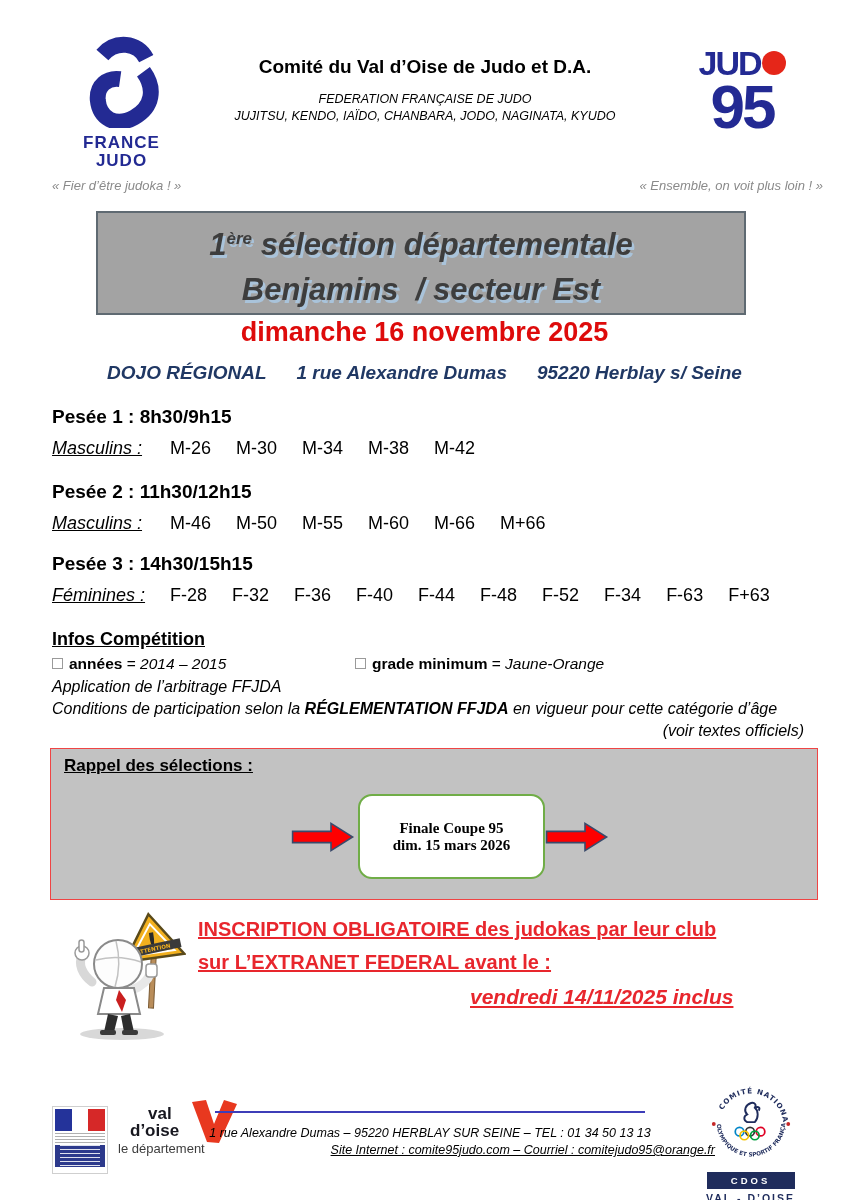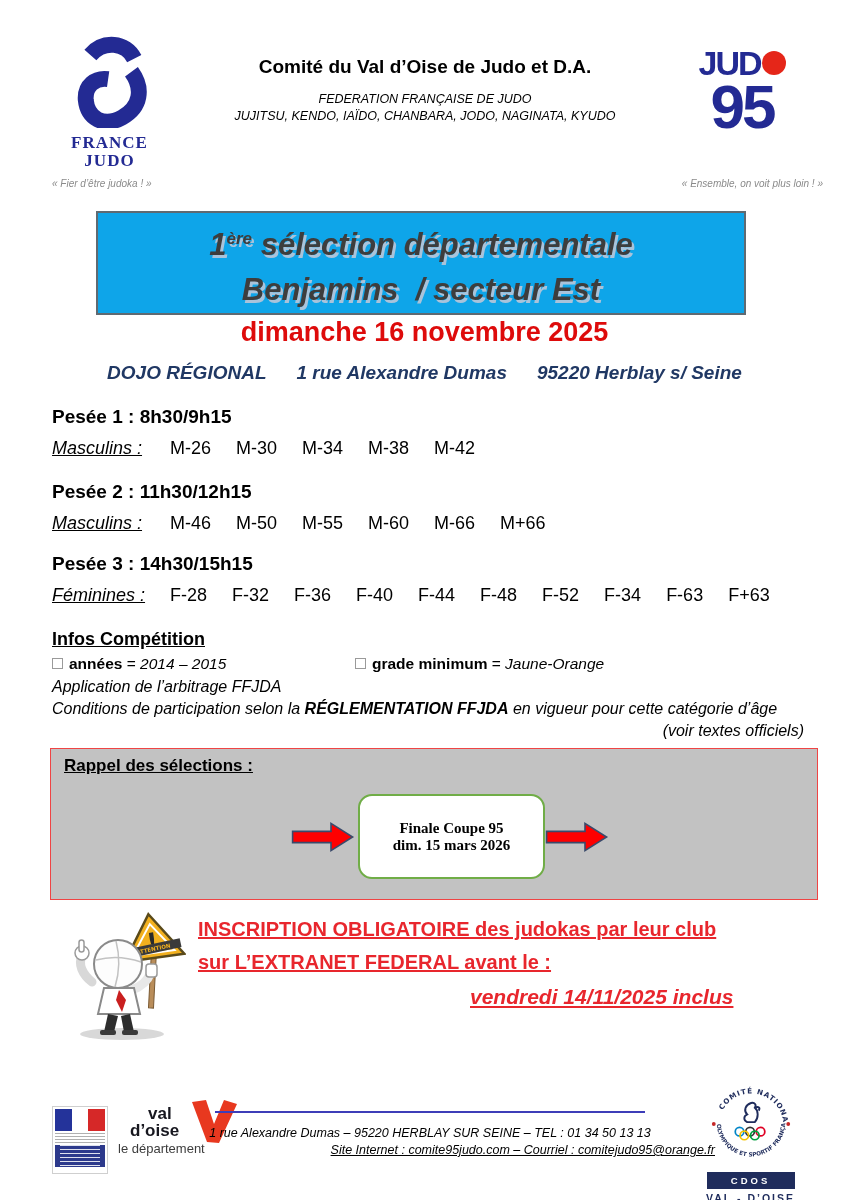--- a/index.html
+++ b/index.html
@@ -3,31 +3,31 @@
 <meta charset="utf-8">
 <style>
   html,body{margin:0;padding:0;background:#fff;}
   .page{position:relative;width:849px;height:1200px;background:#ffffff;overflow:hidden;
         font-family:"Liberation Sans",sans-serif;color:#000;}
   .abs{position:absolute;}
 
   
   .hdr-title{left:160px;top:56px;width:530px;text-align:center;font-size:19px;font-weight:bold;}
   .hdr-sub{left:160px;width:530px;text-align:center;font-style:italic;font-size:12.5px;}
-  .quote{top:178px;font-style:italic;font-size:10px;color:#8a8a8a;}
-
-  .fj-logo{left:52px;top:36px;width:115px;text-align:center;font-family:Liberation Serif, serif;}
+  .quote{top:178px;font-style:italic;font-size:13px;color:#8a8a8a;}
+
+  .fj-logo{left:64px;top:36px;width:115px;text-align:center;}
   .fj-text{color:#232a93;font-weight:bold;font-size:17px;letter-spacing:1px;line-height:18px;margin-top:2px;}
   .j95{left:682px;top:46px;width:120px;text-align:center;color:#232a93;line-height:1;}
   .j95-top{font-size:34px;font-weight:900;letter-spacing:-2px;display:flex;align-items:center;justify-content:center;}
   .j95-dot{display:inline-block;width:24px;height:24px;border-radius:50%;background:#e52619;margin-left:1px;}
   .j95-num{font-size:62px;font-weight:900;letter-spacing:-3px;margin-top:-4px;}
 
   
-  .banner{left:96px;top:211px;width:646px;height:97px;background:#0ea5e9;border:2px solid #5f6a72;
+  .banner{left:96px;top:211px;width:646px;height:97px;background:#a3a3a3;border:2px solid #5f6a72;
           text-align:center;padding-top:3px;}
   .banner .bl{font-size:31px;font-weight:bold;font-style:italic;color:#3d3d3d;line-height:45px;
               text-shadow:2.5px 2.5px 0 #a9c3da;white-space:pre;}
   .banner sup{font-size:0.55em;}
 
   .date-line{left:0;top:317px;width:849px;text-align:center;color:#de0b0b;font-size:27px;font-weight:bold;}
   .venue-line{left:0;top:362px;width:849px;display:flex;justify-content:center;gap:30px;
               color:#203864;font-size:19px;font-weight:bold;font-style:italic;}
 
   

